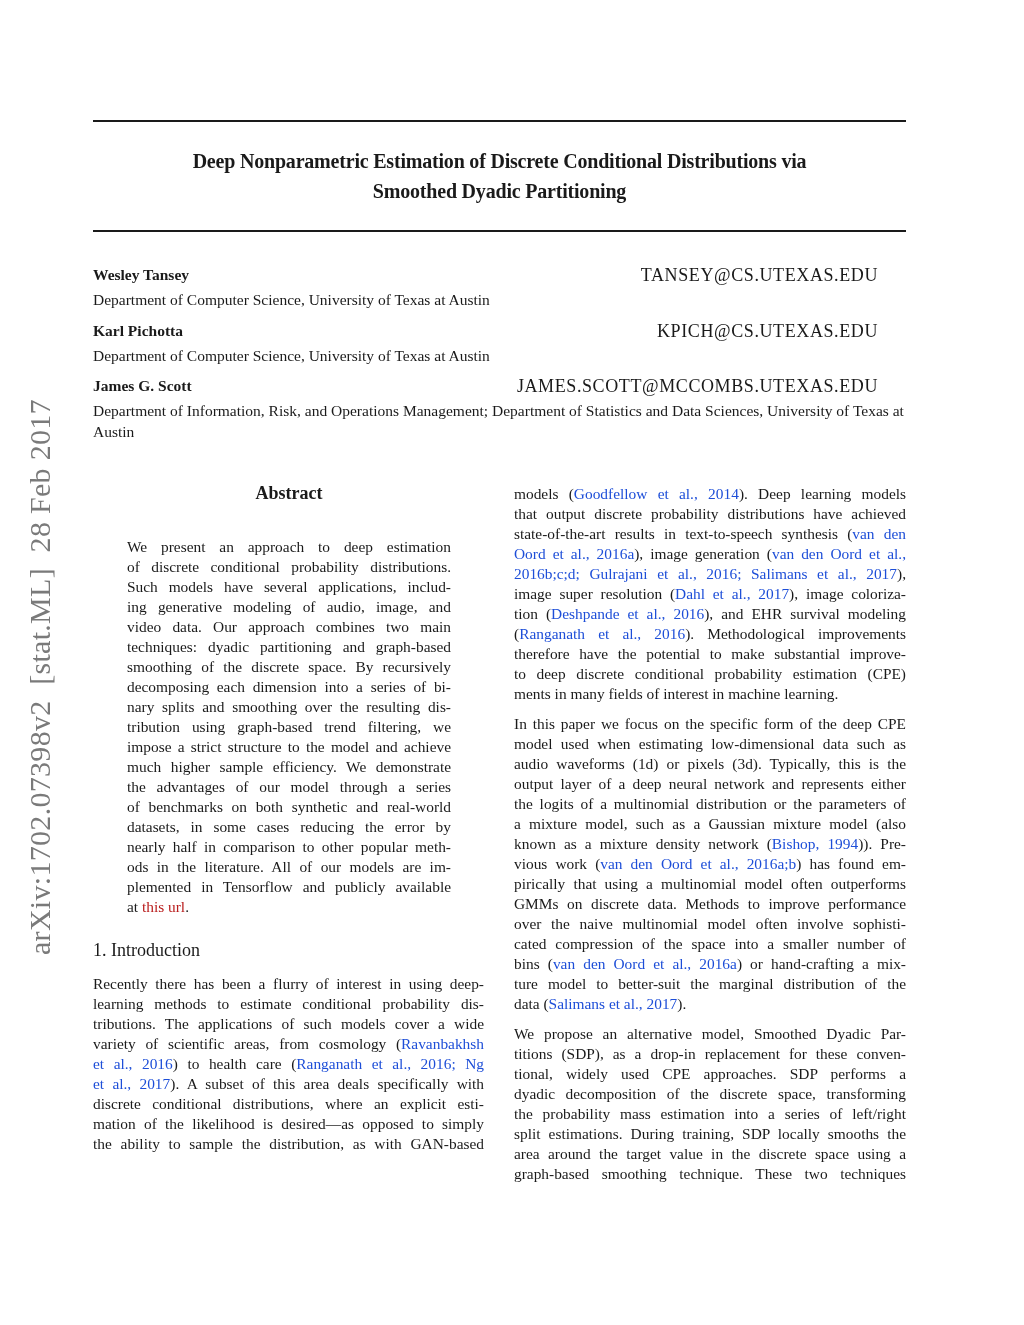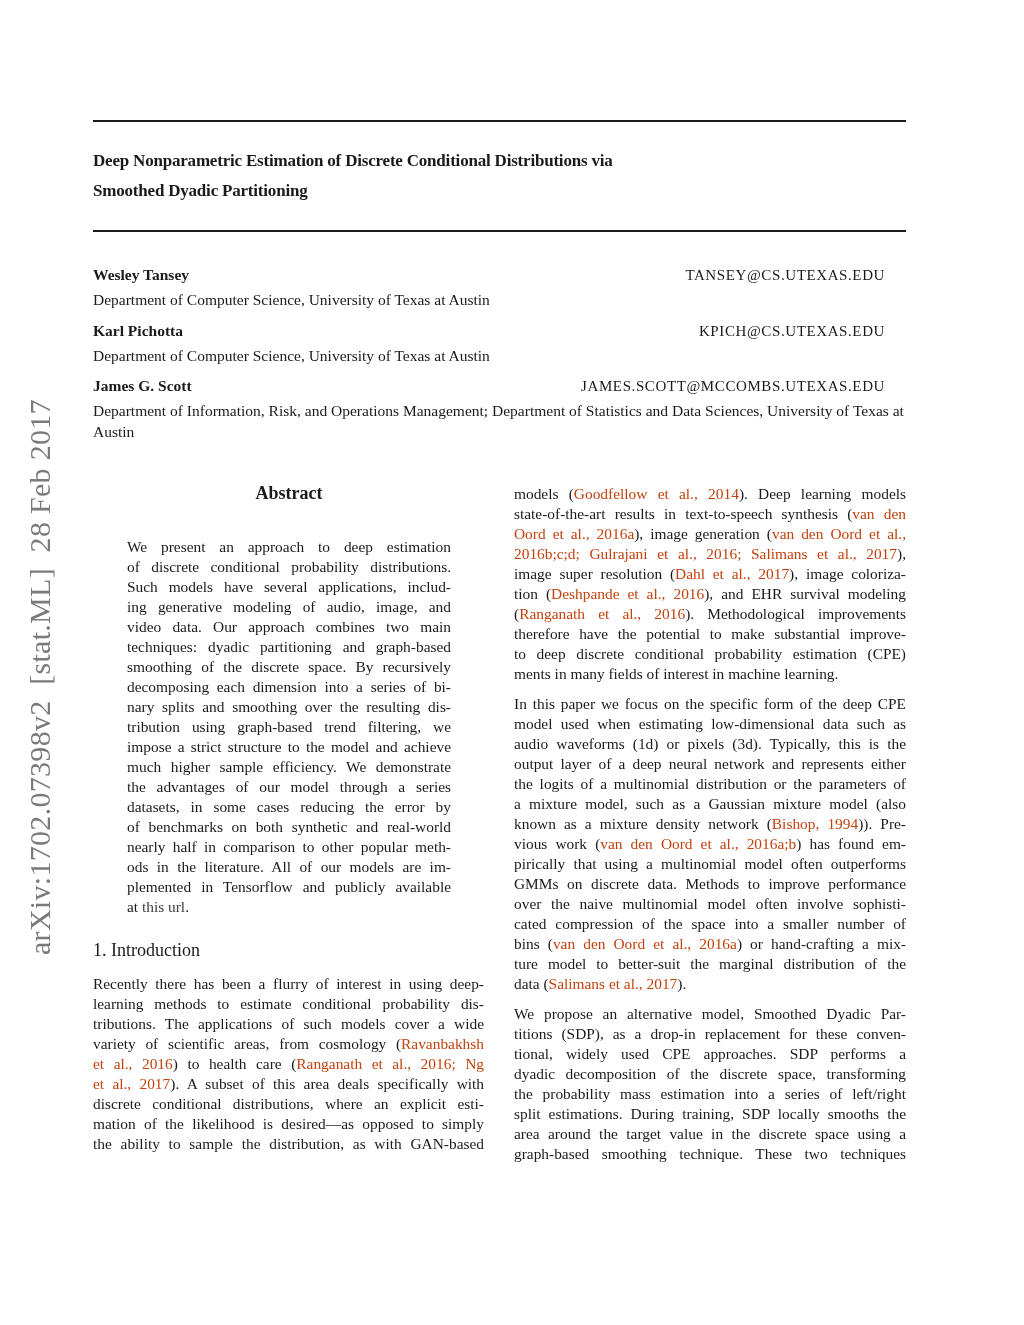--- a/index.html
+++ b/index.html
@@ -4,28 +4,28 @@
   <style>
     html, body { margin: 0; padding: 0; background: #ffffff; }
     body {
       width: 1024px; height: 1325px; position: relative; overflow: hidden;
       font-family: "Liberation Serif", "DejaVu Serif", serif;
       color: #1a1a1a;
     }
     .rule { position: absolute; left: 93px; width: 813px; height: 2px; background: #1a1a1a; }
     .title {
       position: absolute; left: 93px; width: 813px; top: 146px;
-      font-weight: bold; font-size: 17px; line-height: 30px;
+      text-align: center; font-weight: bold; font-size: 20px; line-height: 30px;
       letter-spacing: -0.2px;
     }
     .title div { white-space: nowrap; }
     .author-block { position: absolute; left: 93px; width: 800px; }
     .author-name { position: absolute; left: 0; top: 0; font-weight: bold; font-size: 15.5px; line-height: 18px; white-space: nowrap; }
     .author-email {
-      position: absolute; right: 8px; top: 0; font-size: 15px; line-height: 18px;
+      position: absolute; right: 15px; top: 0; font-size: 18px; line-height: 18px;
       letter-spacing: 0.6px; white-space: nowrap;
     }
     .author-affil { position: absolute; left: 0; top: 24px; font-size: 15.5px; line-height: 20.5px; width: 814px; }
     .arxiv-stamp {
       position: absolute; left: 22px; top: 955px;
       transform-origin: 0 0; transform: rotate(-90deg);
       font-size: 30px; color: #7a7a7a; white-space: pre; line-height: 36px;
       letter-spacing: 0.3px;
     }
     .abstract-heading {
@@ -36,22 +36,22 @@
     .col-lines .ln {
       height: 20px; line-height: 20px; white-space: nowrap;
       text-align: justify; text-align-last: justify; overflow: visible;
     }
     .col-lines .ln.last { text-align-last: left; }
     .abstract-lines { left: 127px; width: 324px; top: 537px; }
     .intro-heading { position: absolute; left: 93px; top: 939px; font-weight: normal; font-size: 18px; line-height: 22px; }
     .intro-left { left: 93px; width: 391px; top: 974px; }
     .right-col { left: 514px; width: 392px; top: 484px; }
     .para-gap { height: 10px; }
-    .cite { color: #c2410c; margin-top: 44px; }
-    .link { color: #404040; }
+    .cite { color: #1d4ed8; margin-top: 44px; }
+    .link { color: #b91c1c; }
   </style>
 </head>
 <body>
 
 <div class="rule" style="top:120px;"></div>
 <div class="title">
   <div>Deep Nonparametric Estimation of Discrete Conditional Distributions via</div>
   <div>Smoothed Dyadic Partitioning</div>
 </div>
 <div class="rule" style="top:230px;"></div>
@@ -82,22 +82,22 @@
     <div class="ln"><span>ing generative modeling of audio, image, and</span></div>
     <div class="ln"><span>video data.  Our approach combines two main</span></div>
     <div class="ln"><span>techniques: dyadic partitioning and graph-based</span></div>
     <div class="ln"><span>smoothing of the discrete space.  By recursively</span></div>
     <div class="ln"><span>decomposing each dimension into a series of bi-</span></div>
     <div class="ln"><span>nary splits and smoothing over the resulting dis-</span></div>
     <div class="ln"><span>tribution using graph-based trend filtering, we</span></div>
     <div class="ln"><span>impose a strict structure to the model and achieve</span></div>
     <div class="ln"><span>much higher sample efficiency.  We demonstrate</span></div>
     <div class="ln"><span>the advantages of our model through a series</span></div>
+    <div class="ln"><span>of benchmarks on both synthetic and real-world</span></div>
     <div class="ln"><span>datasets, in some cases reducing the error by</span></div>
-    <div class="ln"><span>of benchmarks on both synthetic and real-world</span></div>
     <div class="ln"><span>nearly half in comparison to other popular meth-</span></div>
     <div class="ln"><span>ods in the literature.  All of our models are im-</span></div>
     <div class="ln"><span>plemented in Tensorflow and publicly available</span></div>
     <div class="ln last"><span>at </span><span class="link">this url</span><span>.</span></div>
   </div>
 
 <div class="intro-heading">1. Introduction</div>
 <div class="col-lines intro-left" id="intro-left">
     <div class="ln"><span>Recently there has been a flurry of interest in using deep-</span></div>
     <div class="ln"><span>learning methods to estimate conditional probability dis-</span></div>
@@ -105,20 +105,21 @@
     <div class="ln"><span>variety of scientific areas, from cosmology (</span><span class="cite">Ravanbakhsh</span></div>
     <div class="ln"><span class="cite">et al., 2016</span><span>) to health care (</span><span class="cite">Ranganath et al., 2016; Ng</span></div>
     <div class="ln"><span class="cite">et al., 2017</span><span>).  A subset of this area deals specifically with</span></div>
     <div class="ln"><span>discrete conditional distributions, where an explicit esti-</span></div>
     <div class="ln"><span>mation of the likelihood is desired—as opposed to simply</span></div>
     <div class="ln"><span>the ability to sample the distribution, as with GAN-based</span></div>
   </div>
 
 <div class="col-lines right-col" id="right-col">
     <div class="ln"><span>models (</span><span class="cite">Goodfellow et al., 2014</span><span>).  Deep learning models</span></div>
+    <div class="ln"><span>that output discrete probability distributions have achieved</span></div>
     <div class="ln"><span>state-of-the-art results in text-to-speech synthesis (</span><span class="cite">van den</span></div>
     <div class="ln"><span class="cite">Oord et al., 2016a</span><span>), image generation (</span><span class="cite">van den Oord et al.,</span></div>
     <div class="ln"><span class="cite">2016b;c;d; Gulrajani et al., 2016; Salimans et al., 2017</span><span>),</span></div>
     <div class="ln"><span>image super resolution (</span><span class="cite">Dahl et al., 2017</span><span>), image coloriza-</span></div>
     <div class="ln"><span>tion (</span><span class="cite">Deshpande et al., 2016</span><span>), and EHR survival modeling</span></div>
     <div class="ln"><span>(</span><span class="cite">Ranganath et al., 2016</span><span>).  Methodological improvements</span></div>
     <div class="ln"><span>therefore have the potential to make substantial improve-</span></div>
     <div class="ln"><span>to deep discrete conditional probability estimation (CPE)</span></div>
     <div class="ln last"><span>ments in many fields of interest in machine learning.</span></div>
     <div class="para-gap"></div>

